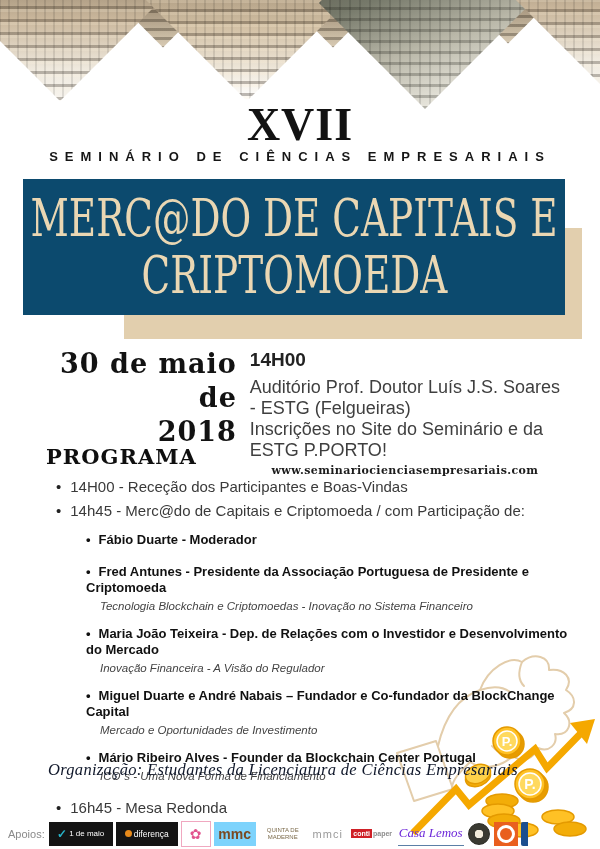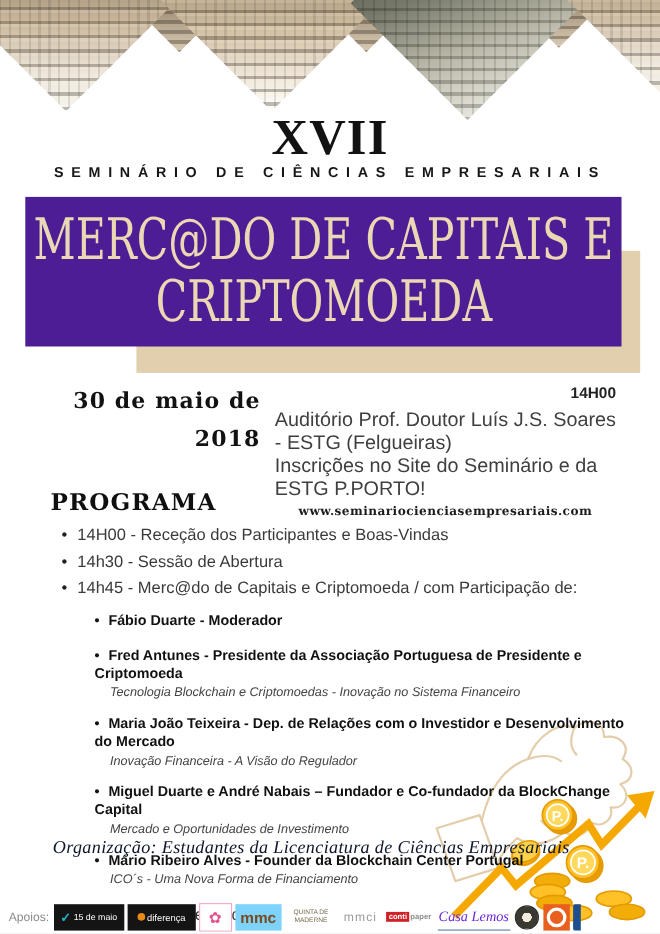--- a/index.html
+++ b/index.html
@@ -35,32 +35,32 @@
   
   .edition{position:absolute;left:0;right:0;top:102px;text-align:center;
     font-family:"Liberation Serif",serif;font-weight:600;font-size:46px;color:#121212;
     letter-spacing:1px;line-height:1;z-index:3;}
   .subtitle{position:absolute;left:0;right:0;top:149px;text-align:center;
     font-size:13px;font-weight:700;color:#161616;letter-spacing:7px;z-index:3;}
 
   
   .banner-shadow{position:absolute;left:124px;top:228px;width:458px;height:111px;
     background:#e2cfae;z-index:2;}
-  .banner{position:absolute;left:23px;top:179px;width:542px;height:136px;background:#4c1d95;
+  .banner{position:absolute;left:23px;top:179px;width:542px;height:136px;background:#0c4a6e;
     z-index:3;display:flex;flex-direction:column;align-items:center;justify-content:center;}
   .banner .line{display:block;font-family:"DejaVu Serif","Liberation Serif",serif;
     color:#ead7b3;font-size:52px;font-weight:500;line-height:57px;white-space:nowrap;
     transform:scaleX(0.72);transform-origin:50% 50%;}
 
   
   .event{position:absolute;left:40px;top:347px;width:520px;z-index:3;display:flex;}
   .event-date{width:198px;text-align:right;font-family:"DejaVu Serif","Liberation Serif",serif;
-    font-weight:700;color:#121212;font-size:20px;line-height:34px;letter-spacing:1px;}
+    font-weight:700;color:#121212;font-size:27px;line-height:34px;letter-spacing:1px;}
   .event-right{margin-left:13px;width:312px;}
-  .event-time{font-size:14px;font-weight:700;color:#222;margin:2px 0 6px 0;text-align:right;}
+  .event-time{font-size:19px;font-weight:700;color:#222;margin:2px 0 6px 0;}
   .event-line{font-size:18px;color:#3f3f3f;line-height:21px;}
   .event-site{font-size:11px;font-weight:700;color:#1c1c1c;letter-spacing:.4px;text-align:center;
     margin-top:3px;font-family:"DejaVu Serif","Liberation Serif",serif;}
 
   
   .program{position:absolute;left:46px;top:444px;width:540px;z-index:3;color:#3d3d3d;}
   .program-heading{font-family:"DejaVu Serif","Liberation Serif",serif;font-weight:700;
     font-size:21px;color:#0f0f0f;letter-spacing:1px;margin-bottom:9px;}
   .p-item{font-size:15px;line-height:17px;margin:0 0 7px 10px;color:#3a3a3a;}
   .p-item::before{content:"•";margin-right:9px;color:#222;}
@@ -147,21 +147,20 @@
       <div class="event-time">14H00</div>
       <div class="event-line">Auditório Prof. Doutor Luís J.S. Soares - ESTG (Felgueiras)</div>
       <div class="event-line">Inscrições no Site do Seminário e da ESTG P.PORTO!</div>
       <div class="event-site">www.seminariocienciasempresariais.com</div>
     </div>
   </div>
 
   <div class="program">
     <div class="program-heading">PROGRAMA</div>
     <div class="p-item">14H00 - Receção dos Participantes e Boas-Vindas</div>
-    <div class="p-item">14h30 - Sessão de Abertura</div>
     <div class="p-item">14h45 - Merc@do de Capitais e Criptomoeda / com Participação de:</div>
 
     <div class="speakers">
       <div class="sp-block gap-lg">
         <div class="sp-name">Fábio Duarte - Moderador</div>
       </div>
       <div class="sp-block">
         <div class="sp-name">Fred Antunes - Presidente da Associação Portuguesa de Presidente e Criptomoeda</div>
         <div class="sp-topic">Tecnologia Blockchain e Criptomoedas - Inovação no Sistema Financeiro</div>
       </div>
@@ -222,21 +221,21 @@
       <text x="507" y="746" font-size="13">P.</text>
       <text x="530" y="789" font-size="14">P.</text>
     </g>
   </svg>
 
   <div class="footer">
     <span class="apoios">Apoios:</span>
     <div class="sponsors">
       <div class="sp sp-black sp-15">
         <span class="tick">✓</span>
-        <span>15 de maio</span>
+        <span>1 de maio</span>
       </div>
       <div class="sp sp-black sp-dif">
         <span class="dot"></span>
         <span>diferença</span>
       </div>
       <div class="sp sp-flower">
         <span>✿</span>
       </div>
       <div class="sp sp-mmc">
         <span>mmc</span>

